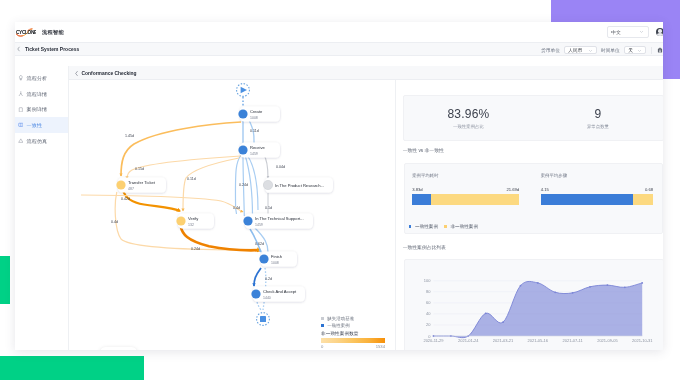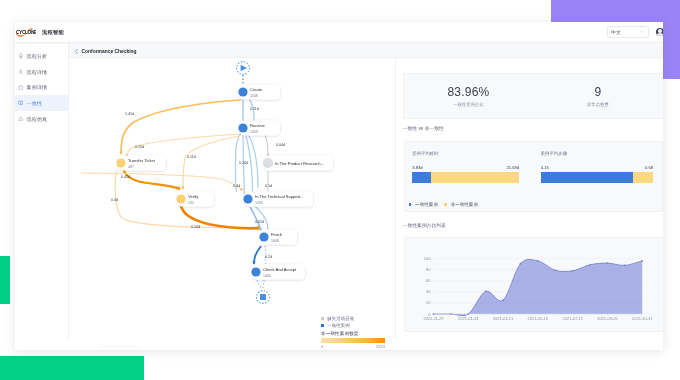--- a/index.html
+++ b/index.html
@@ -31,21 +31,21 @@
   .avatar::after{content:"";position:absolute;left:1.2px;top:5.6px;width:6.2px;height:4.6px;border-radius:50% 50% 0 0;background:#e9eaee;}
 
   
   .crumbbar{position:absolute;left:0;top:20px;width:648px;height:14px;background:#f7f8fa;
             border-top:1px solid #eceef2;border-bottom:1px solid #eceef2;box-sizing:border-box;
             display:flex;align-items:center;}
   .crumb-back{margin-left:1.4px;width:5px;height:6px;position:relative;}
   .crumb-title{margin-left:3.6px;font-size:4.9px;font-weight:700;color:#1f2430;letter-spacing:.05px;}
 
   
-  .bodyrow{position:absolute;left:0;top:22px;width:648px;height:294px;display:flex;}
+  .bodyrow{position:absolute;left:0;top:44px;width:648px;height:294px;display:flex;}
   .sidebar{width:53.7px;height:294px;background:#fff;border-right:1px solid #eef0f3;box-sizing:border-box;
            padding-top:4px;}
   .side-item{height:15.8px;display:flex;align-items:center;padding-left:2.7px;box-sizing:border-box;position:relative;}
   .side-item.active{background:#edf3fd;}
   .side-ico{width:5.6px;height:5.6px;flex:0 0 5.6px;display:flex;align-items:center;justify-content:center;}
   .side-ico svg{display:block;}
   .side-lbl{margin-left:3.3px;font-size:5px;color:#5b6270;letter-spacing:.15px;}
   .side-item.active .side-lbl{color:#3f7fe0;}
 
   .mainarea{flex:1;height:294px;position:relative;background:#fff;}

